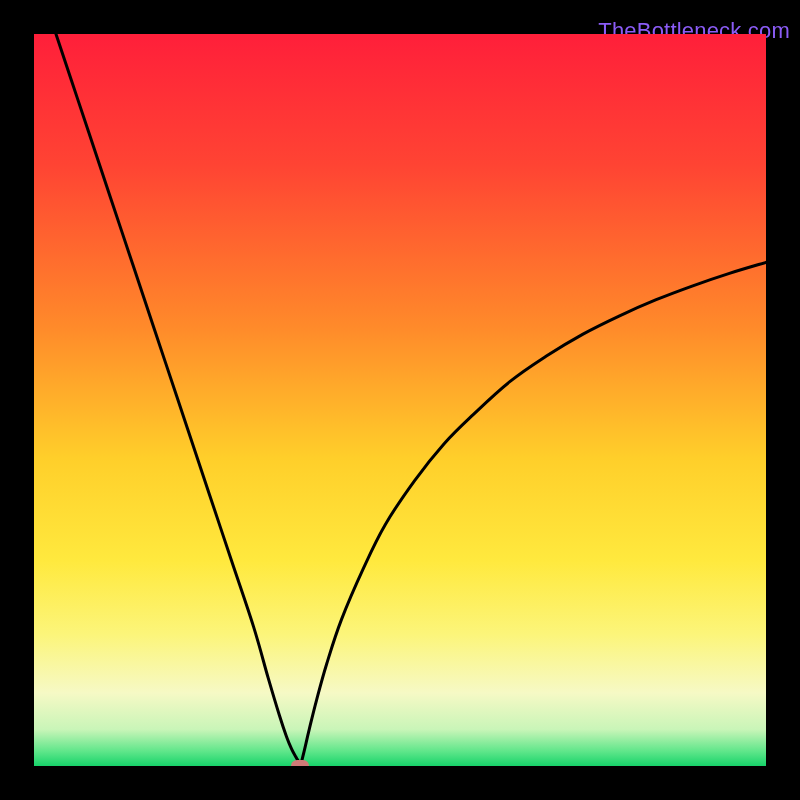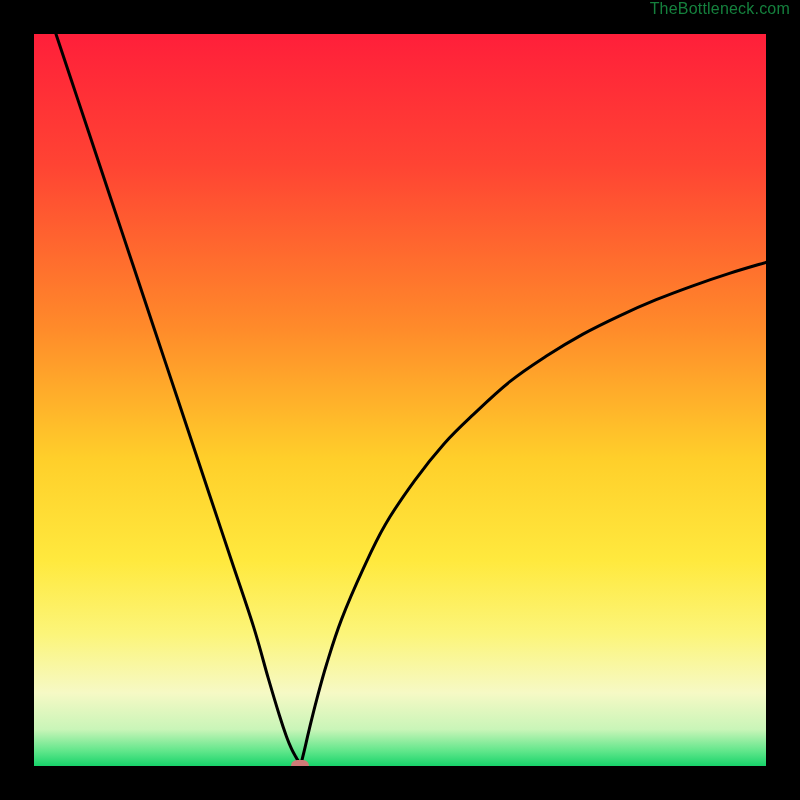--- a/index.html
+++ b/index.html
@@ -32,24 +32,24 @@
     inset: 0;
   }
   .curve-svg {
     position: absolute;
     inset: 0;
     width: 100%;
     height: 100%;
   }
   .watermark {
     position: absolute;
-    top: 0;
+    top: 18px;
     right: 10px;
-    color: #15803d;
-    font-size: 16px;
+    color: #8b5cf6;
+    font-size: 22px;
     letter-spacing: 0.2px;
     user-select: none;
   }
   .min-marker {
     position: absolute;
     width: 18px;
     height: 12px;
     background: #cf7a77;
     border-radius: 6px;
     transform: translate(-50%, -50%);

